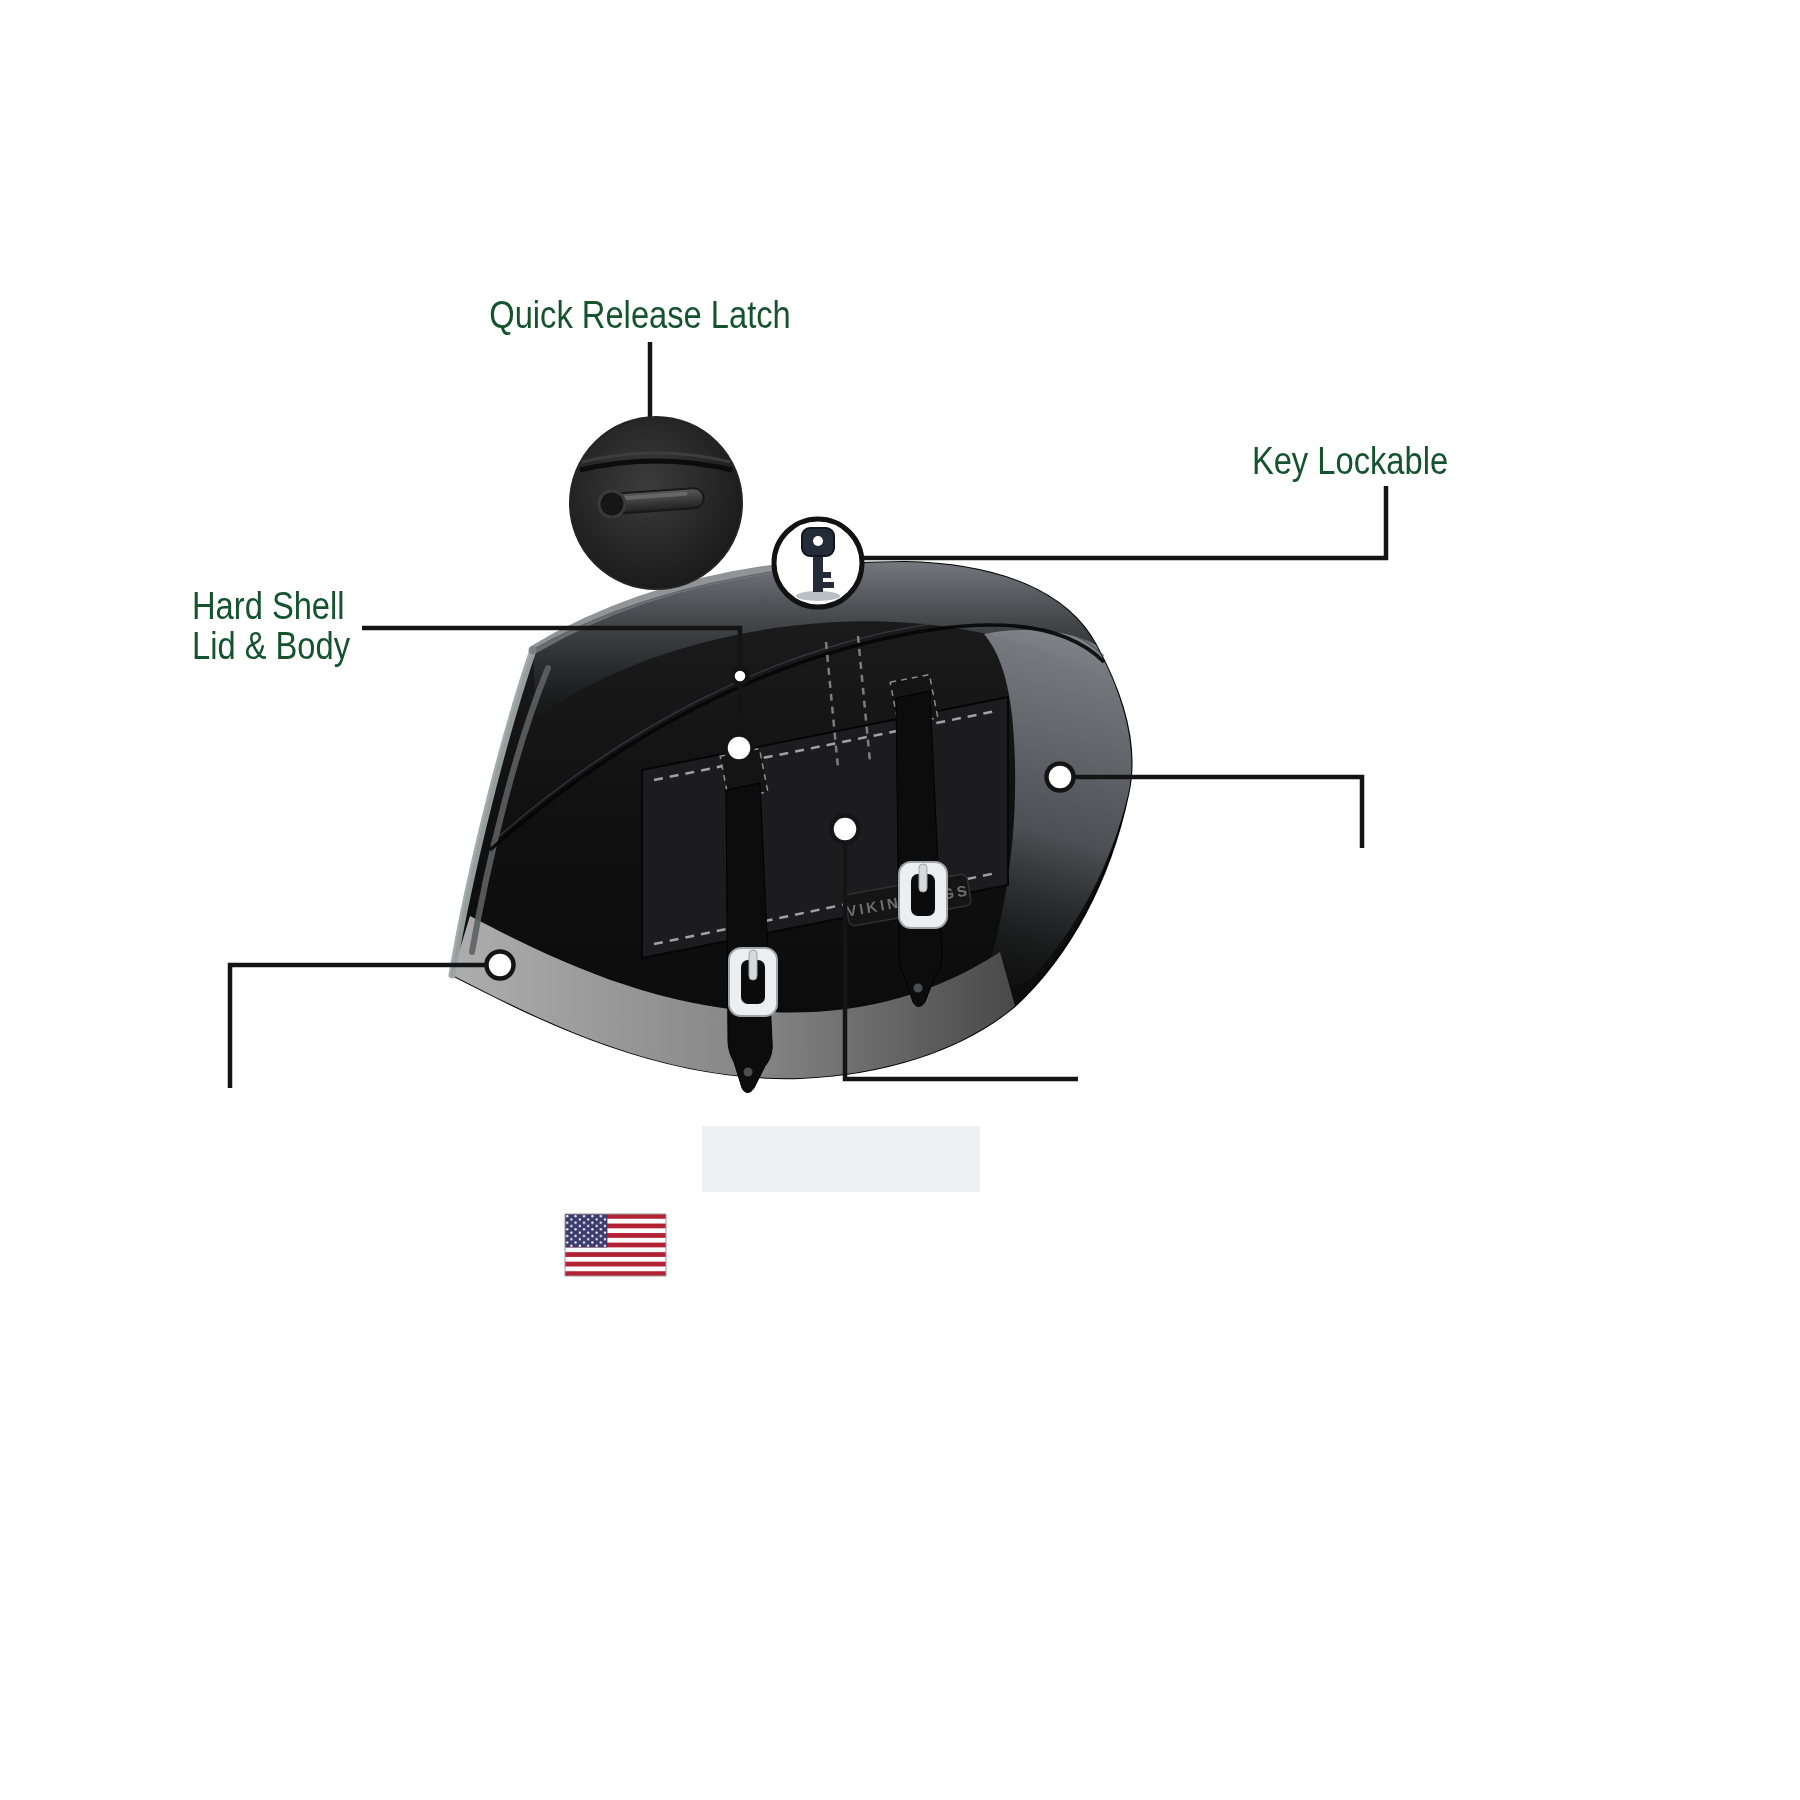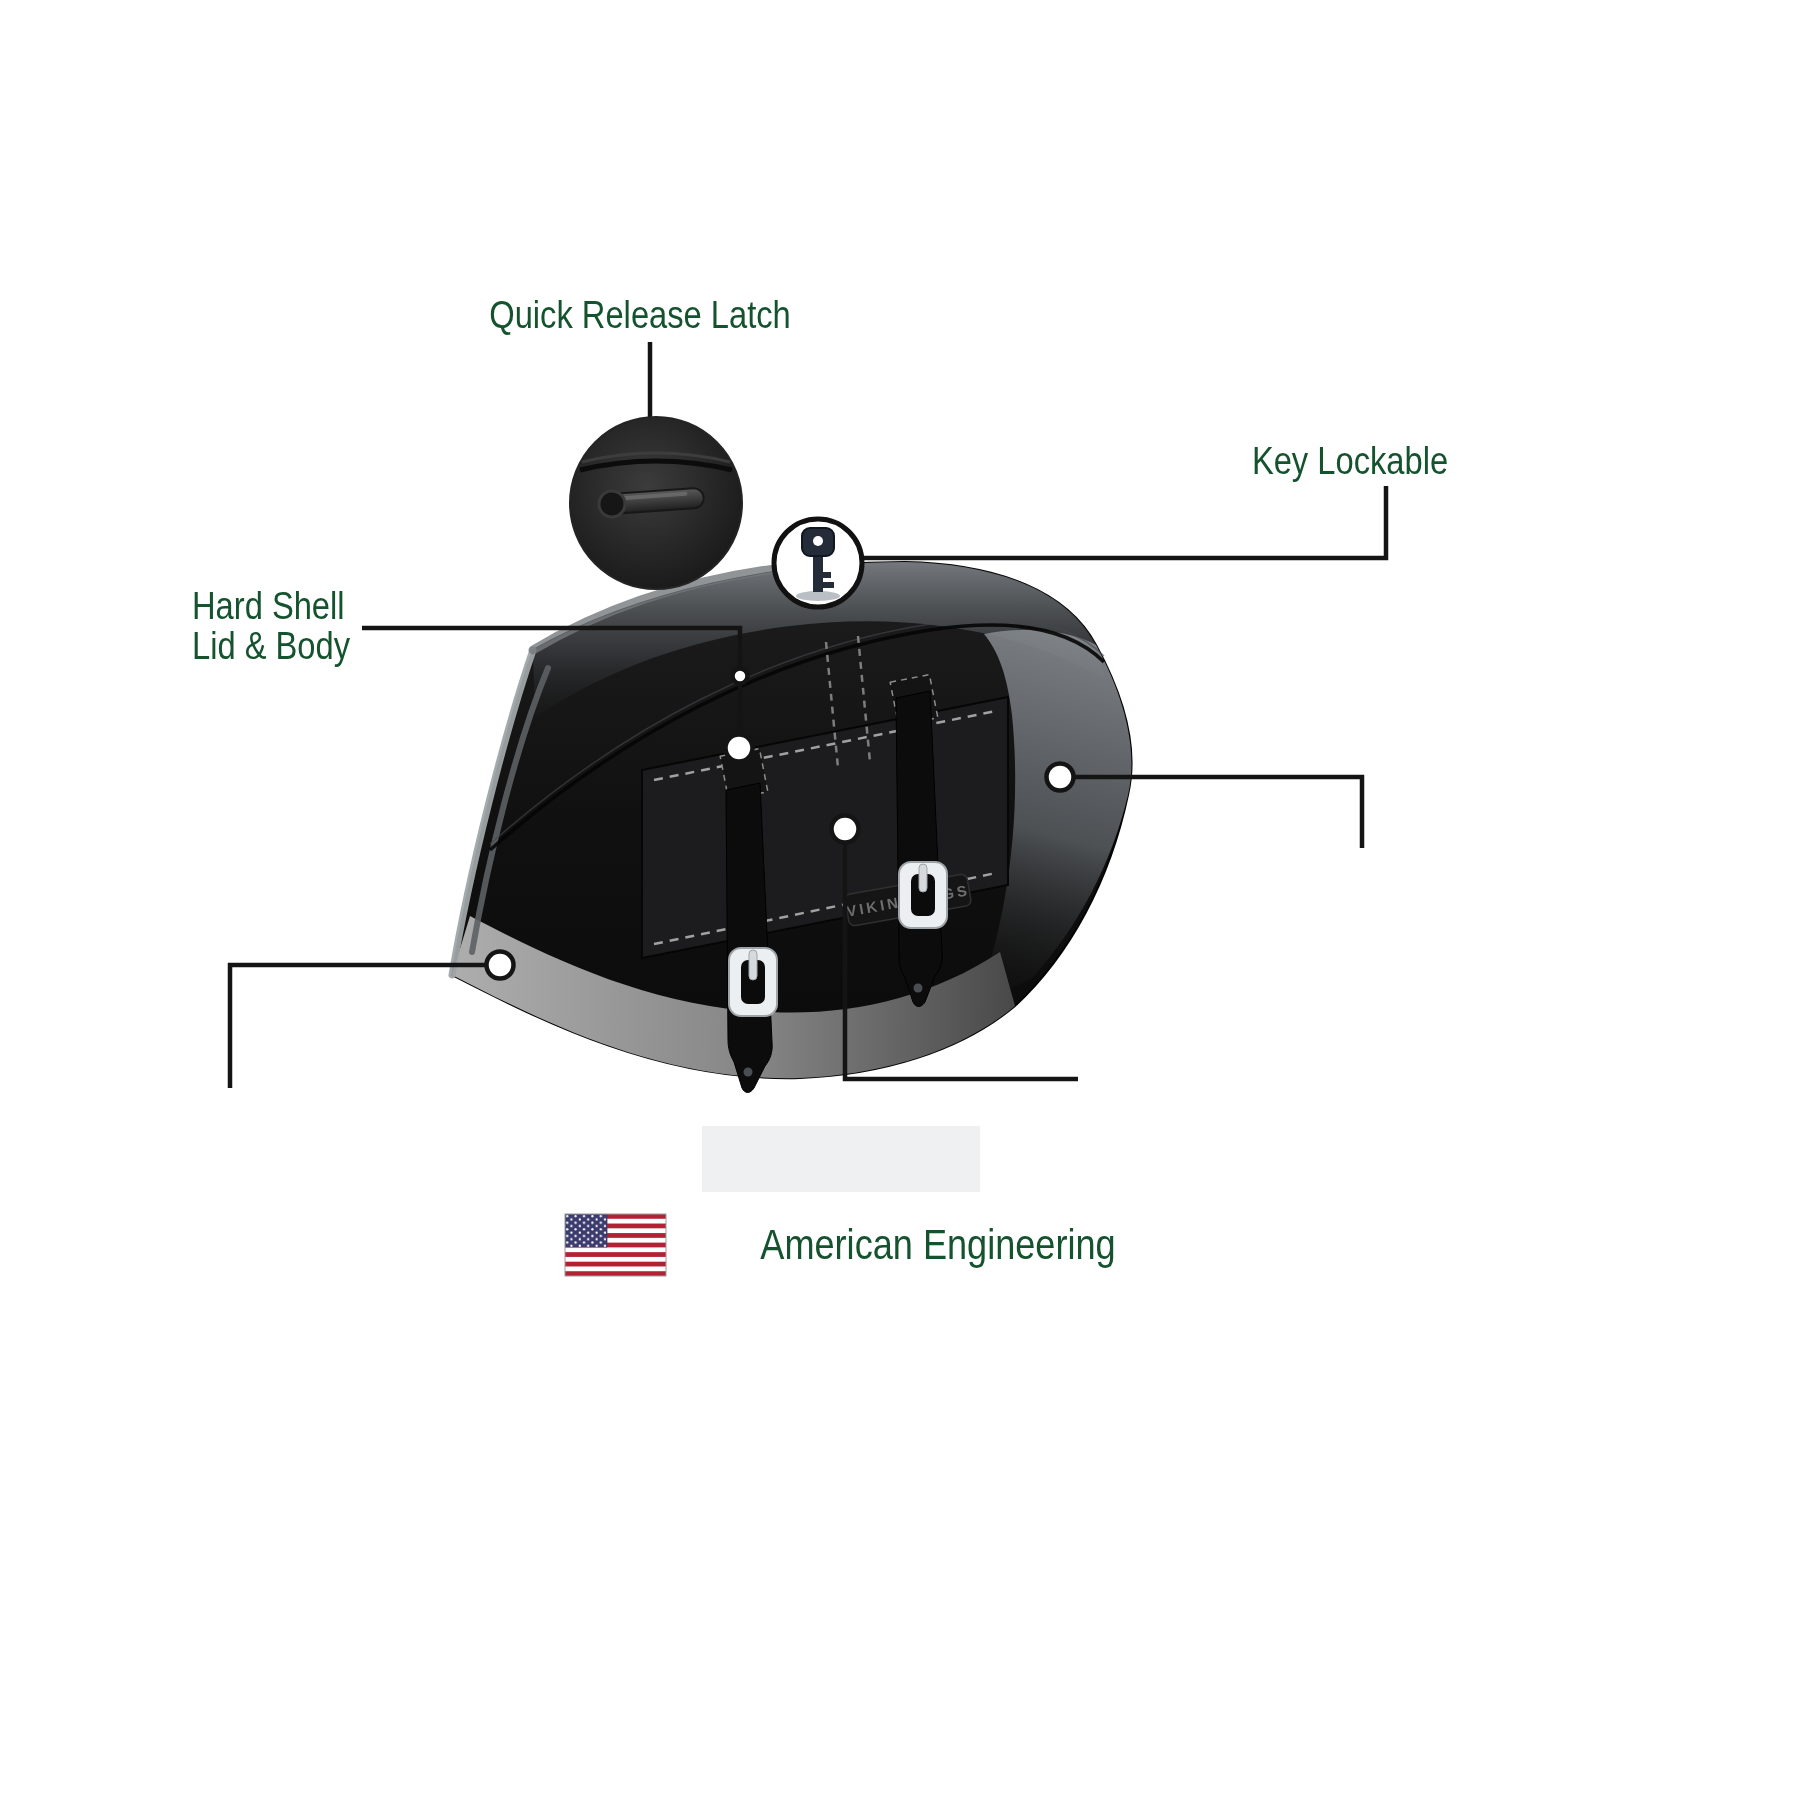--- a/index.html
+++ b/index.html
@@ -204,17 +204,14 @@
   </div>
 
   <div class="label center multiline" style="left:271px;top:586px;">
     <span class="cond" style="display:block">Hard Shell</span>
     <span class="cond" style="display:block">Lid &amp; Body</span>
   </div>
 
 
 
 
-  <div class="label center big" style="left:938px;top:1221px;">
-    <span class="cond">American Engineering</span>
-  </div>
 
 </div>
 
 </body></html>

